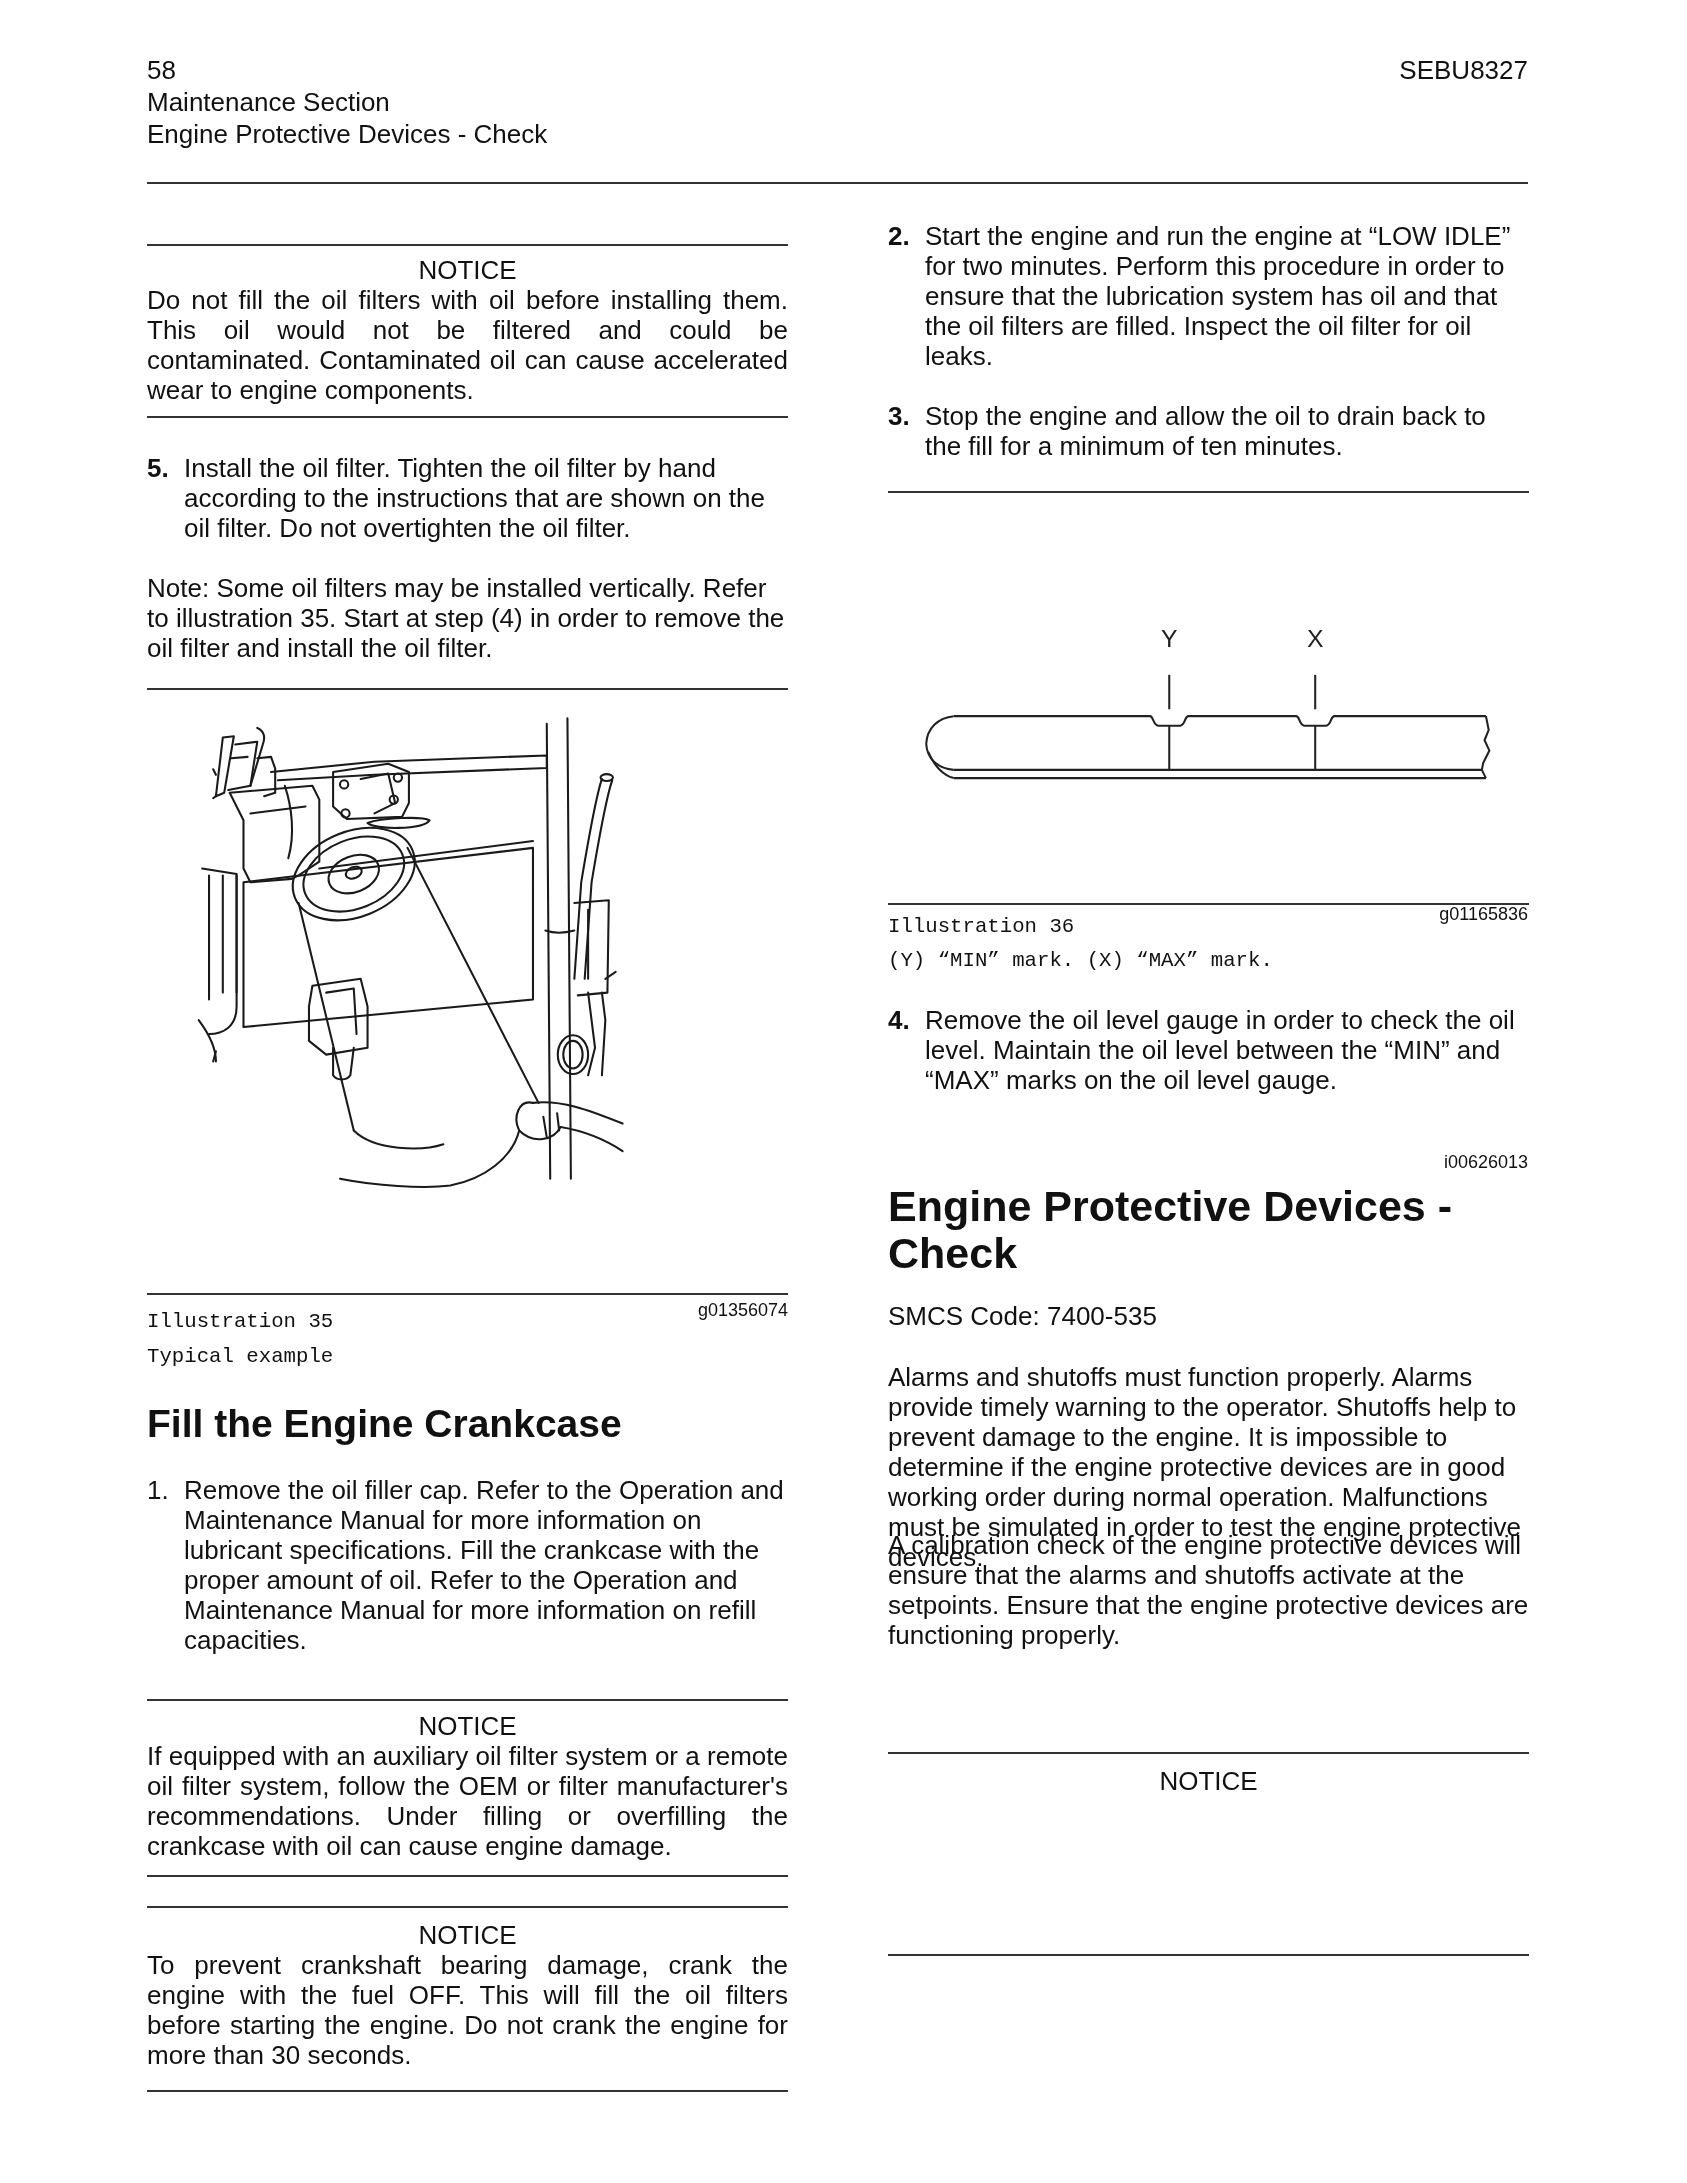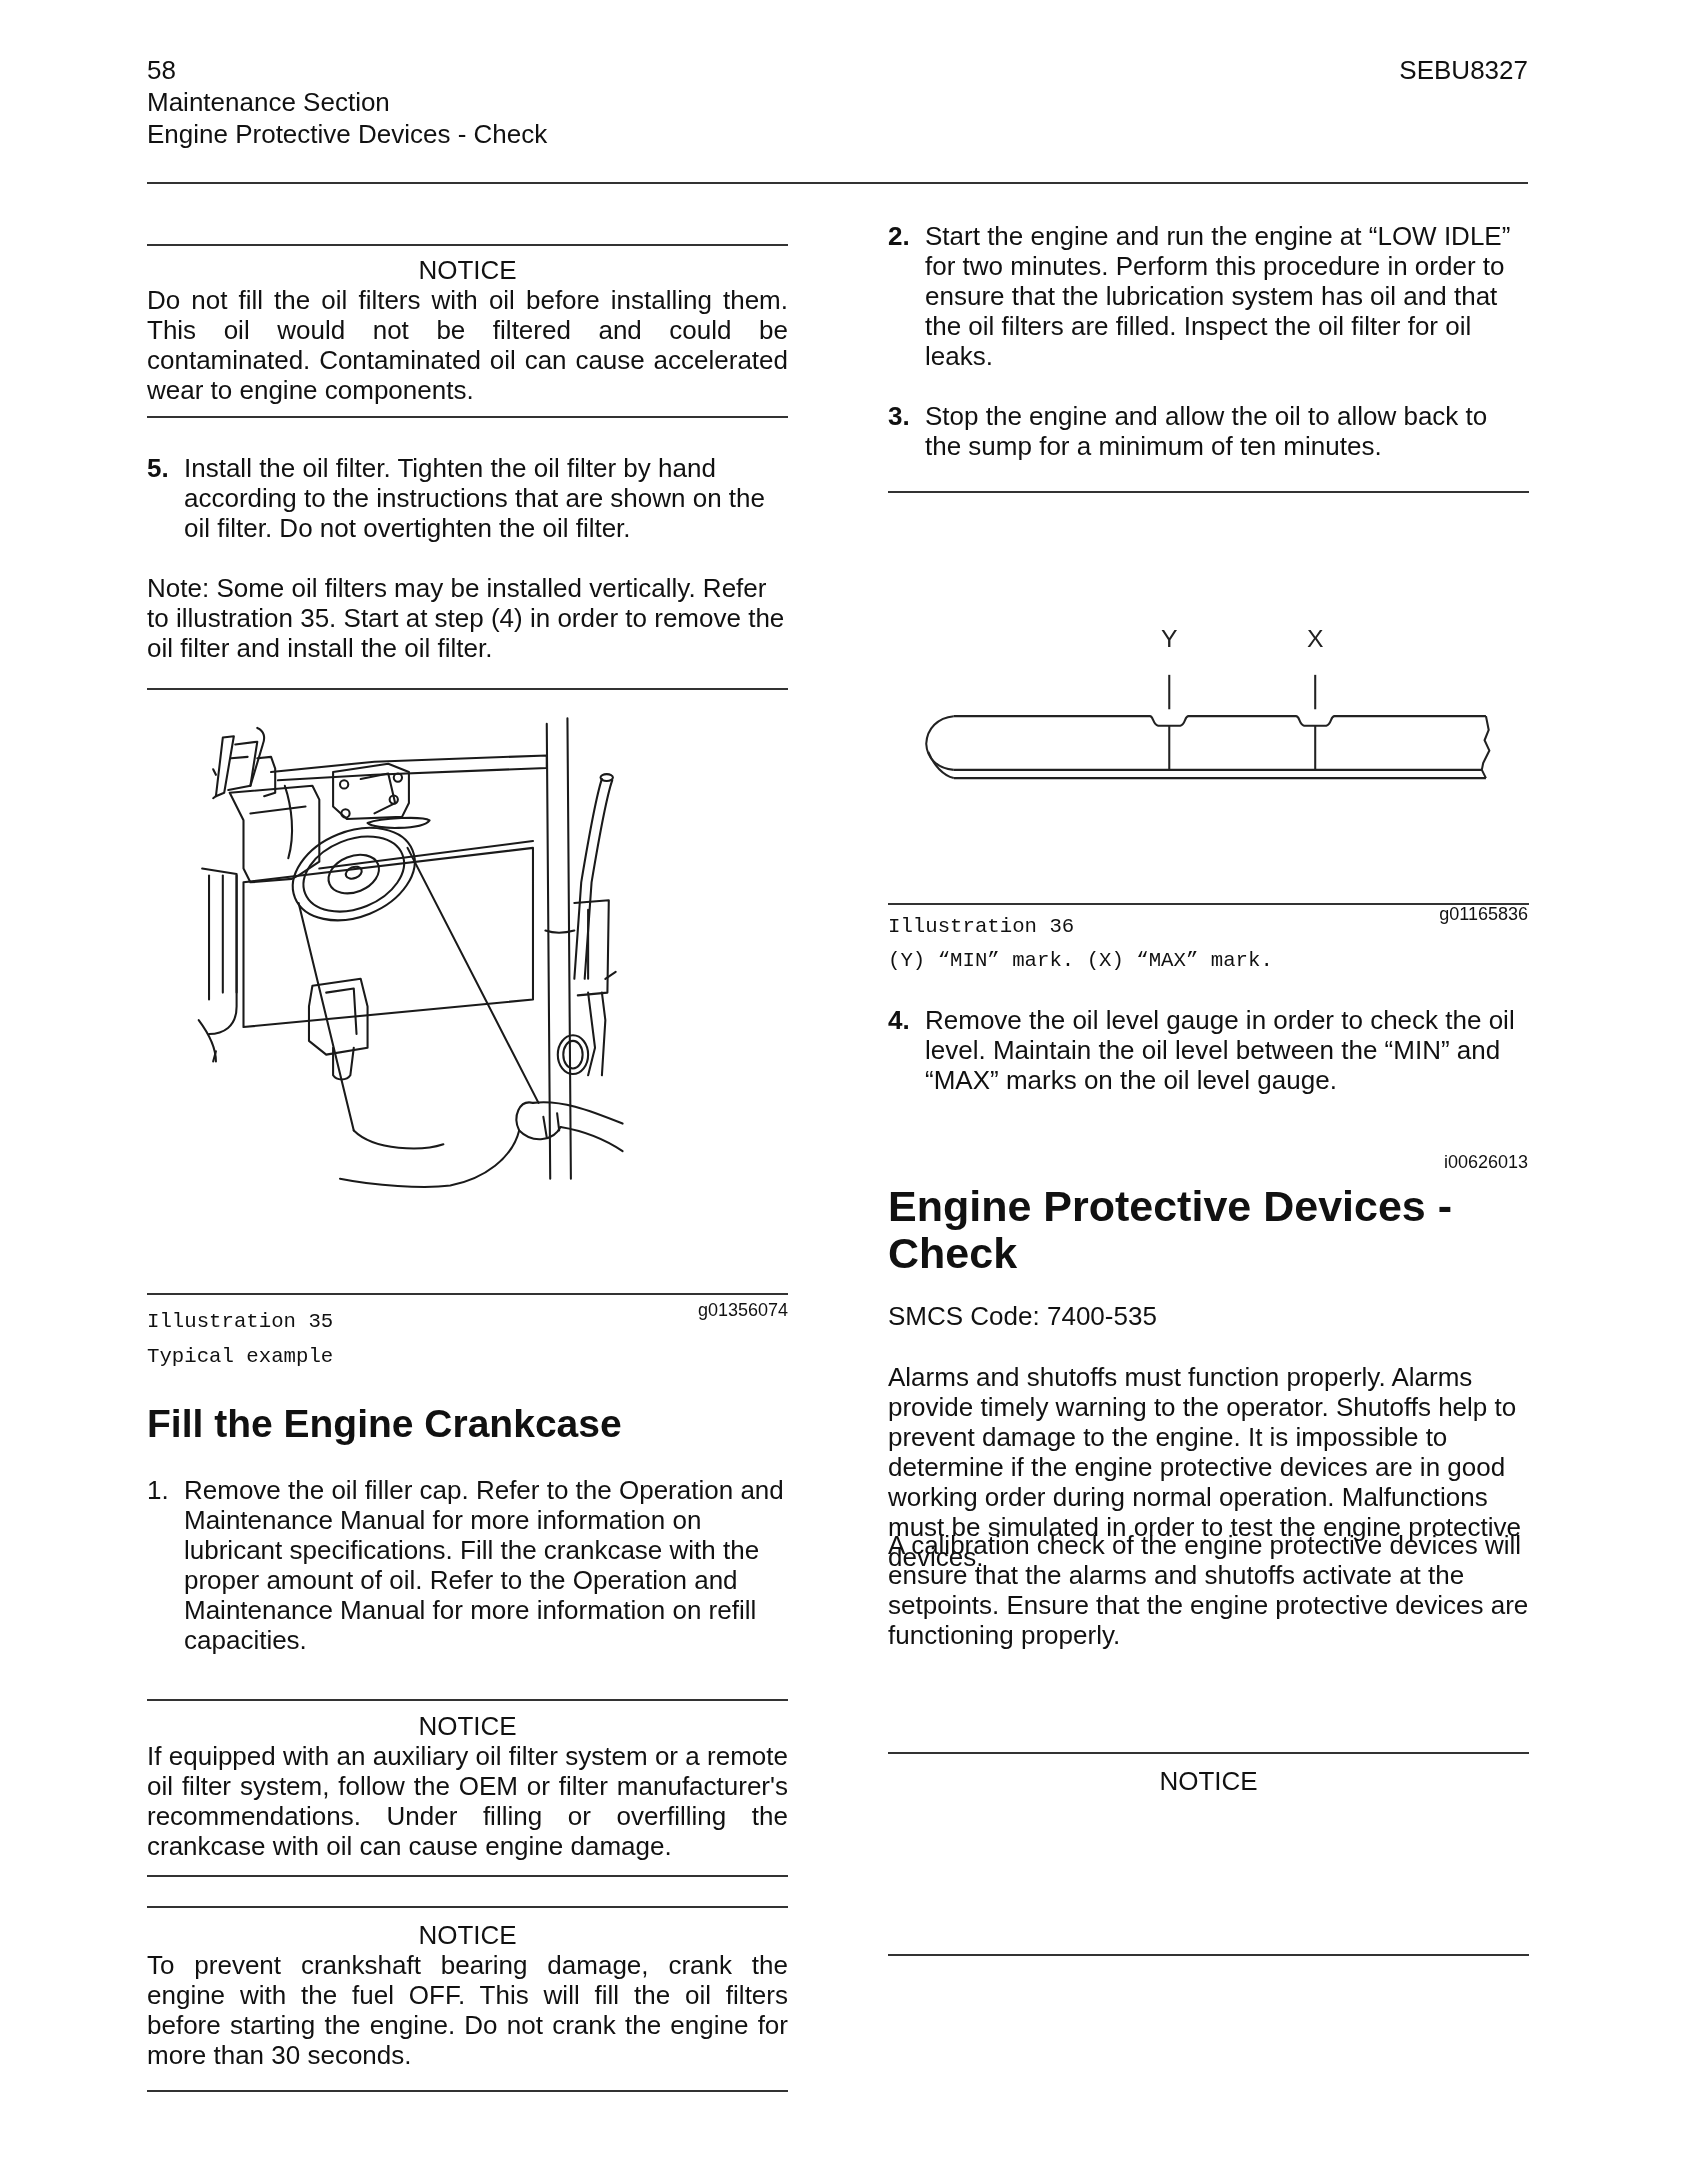--- a/index.html
+++ b/index.html
@@ -150,21 +150,21 @@
   <div class="body-text" style="text-align:justify;">To prevent crankshaft bearing damage, crank the engine with the fuel OFF. This will fill the oil filters before starting the engine. Do not crank the engine for more than 30 seconds.</div>
 </div>
 <div class="rule" style="left:147px; width:641px; top:2090px;"></div>
 
 <div class="abs col-right step" style="top:221px;">
   <span class="step-num">2.</span>
   <span class="step-text">Start the engine and run the engine at “LOW IDLE” for two minutes. Perform this procedure in order to ensure that the lubrication system has oil and that the oil filters are filled. Inspect the oil filter for oil leaks.</span>
 </div>
 <div class="abs col-right step" style="top:401px;">
   <span class="step-num">3.</span>
-  <span class="step-text">Stop the engine and allow the oil to allow back to the sump for a minimum of ten minutes.</span>
+  <span class="step-text">Stop the engine and allow the oil to drain back to the fill for a minimum of ten minutes.</span>
 </div>
 <div class="rule" style="left:888px; width:641px; top:491px;"></div>
 
 <div class="abs" style="left:888px; top:606px; width:641px; height:179px;">
   <svg width="641" height="179" viewBox="0 0 930 260" fill="none" stroke="#222222" stroke-width="3" stroke-linejoin="round">
     <text x="408" y="60" font-family="Liberation Sans, sans-serif" font-size="36" fill="#222" stroke="none" text-anchor="middle">Y</text>
     <text x="620" y="60" font-family="Liberation Sans, sans-serif" font-size="36" fill="#222" stroke="none" text-anchor="middle">X</text>
     <line x1="408" y1="100" x2="408" y2="150"></line>
     <line x1="620" y1="100" x2="620" y2="150"></line>
 

